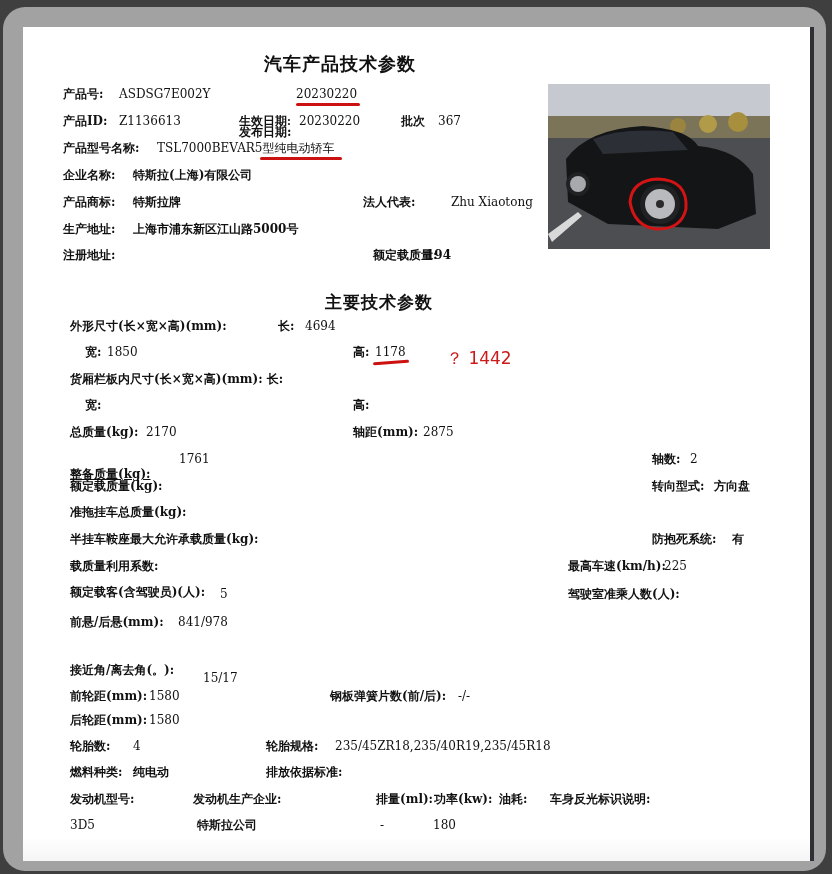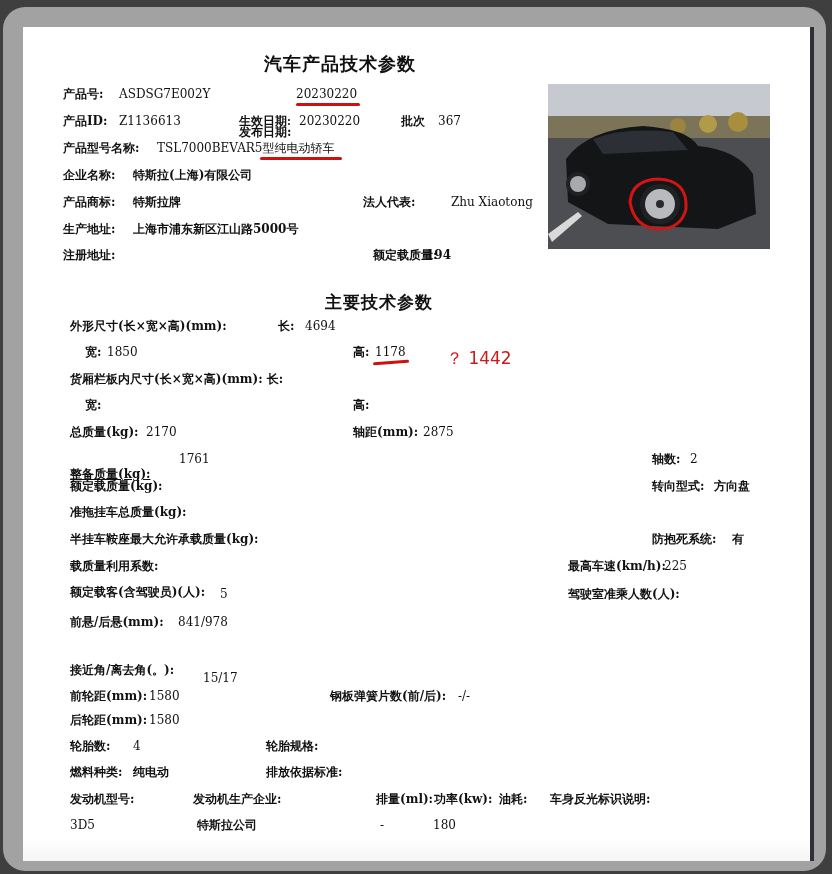--- a/index.html
+++ b/index.html
@@ -152,20 +152,21 @@
     <span class="t" style="left:126px; top:662px;">1580</span>
     <span class="t b" style="left:307px; top:662px;">钢板弹簧片数(前/后):</span>
     <span class="t" style="left:435px; top:662px;">-/-</span>
 
     <span class="t b" style="left:47px; top:686px;">后轮距(mm):</span>
     <span class="t" style="left:126px; top:686px;">1580</span>
 
     <span class="t b" style="left:47px; top:712px;">轮胎数:</span>
     <span class="t" style="left:110px; top:712px;">4</span>
     <span class="t b" style="left:243px; top:712px;">轮胎规格:</span>
+    <span class="t" style="left:312px; top:712px;">235/45ZR18,235/40R19,235/45R18</span>
 
     <span class="t b" style="left:47px; top:738px;">燃料种类:</span>
     <span class="t b" style="left:110px; top:738px;">纯电动</span>
     <span class="t b" style="left:243px; top:738px;">排放依据标准:</span>
 
     <span class="t b" style="left:47px; top:765px;">发动机型号:</span>
     <span class="t b" style="left:170px; top:765px;">发动机生产企业:</span>
     <span class="t b" style="left:353px; top:765px;">排量(ml):</span>
     <span class="t b" style="left:411px; top:765px;">功率(kw):</span>
     <span class="t b" style="left:476px; top:765px;">油耗:</span>

